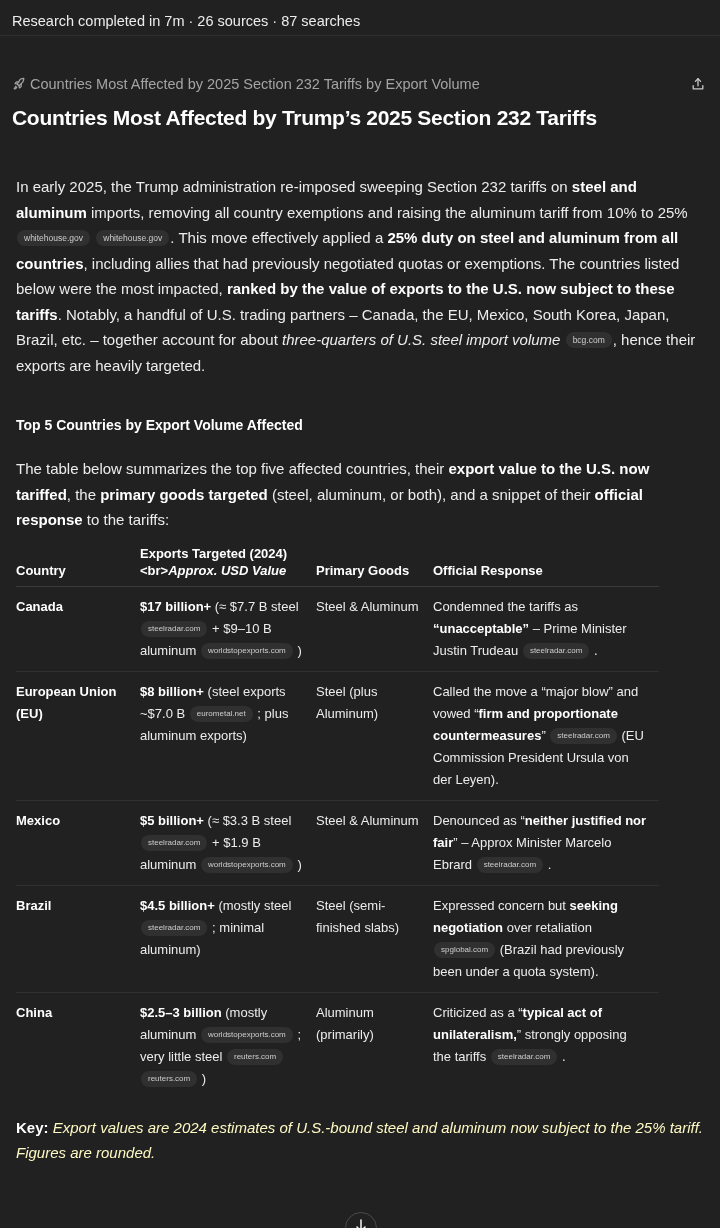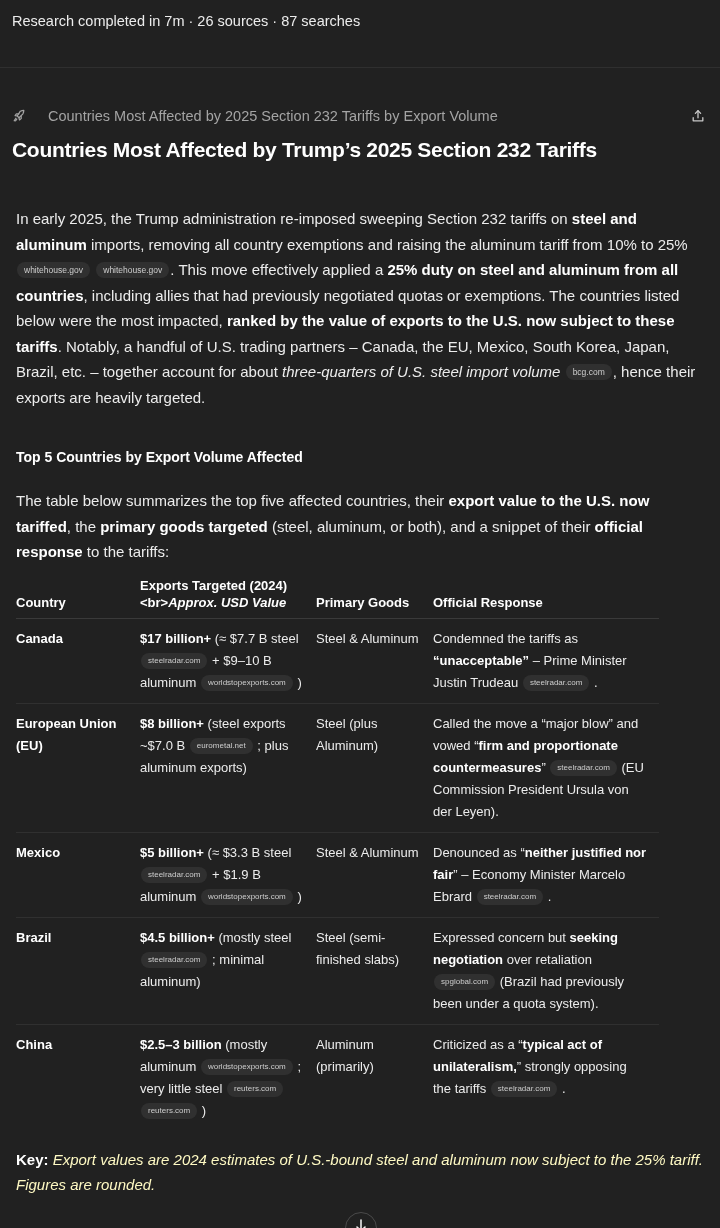--- a/index.html
+++ b/index.html
@@ -5,35 +5,35 @@
   * { box-sizing: border-box; margin: 0; padding: 0; }
   html, body { width: 720px; height: 1228px; overflow: hidden; }
   body {
     background: #212121;
     color: #ececec;
     font-family: "Liberation Sans", "DejaVu Sans", sans-serif;
     font-size: 15px;
     position: relative;
   }
   .status-bar {
-    height: 68px;
+    height: 36px;
     padding: 13px 12px 0 12px;
     font-size: 14.5px;
     color: #ececec;
     border-bottom: 1px solid #2f2f2f;
   }
   .doc-bar {
     display: flex;
     align-items: center;
     justify-content: space-between;
     padding: 0 12px;
     margin-top: 38px;
     height: 20px;
   }
-  .doc-bar .left { display: flex; align-items: center; gap: 22px; color: #a4a4a4; font-size: 14.5px; }
+  .doc-bar .left { display: flex; align-items: center; gap: 4px; color: #a4a4a4; font-size: 14.5px; }
   .doc-bar svg { display: block; }
   .share-btn { width: 20px; height: 20px; display: flex; align-items: center; justify-content: center; cursor: pointer; }
   h1 {
     font-size: 21px;
     font-weight: 700;
     line-height: 38px;
     color: #ffffff;
     padding: 0 12px;
     margin-top: 5px;
     letter-spacing: -0.3px;
@@ -180,21 +180,21 @@
         <td class="country">European Union (EU)</td>
         <td><b>$8 billion+</b><span> (steel exports ~$7.0 B </span><span class="pill sm">eurometal.net</span><span> ; plus aluminum exports)</span></td>
         <td>Steel (plus Aluminum)</td>
         <td><span>Called the move a “major blow” and vowed “</span><b>firm and proportionate countermeasures</b><span>” </span><span class="pill sm">steelradar.com</span><span> (EU Commission President Ursula von der Leyen).</span></td>
       </tr>
 
       <tr>
         <td class="country">Mexico</td>
         <td><b>$5 billion+</b><span> (≈ $3.3 B steel </span><span class="pill sm">steelradar.com</span><span> + $1.9 B aluminum </span><span class="pill sm">worldstopexports.com</span><span> )</span></td>
         <td>Steel &amp; Aluminum</td>
-        <td><span>Denounced as “</span><b>neither justified nor fair</b><span>” – Economy Minister Marcelo Ebrard </span><span class="pill sm">steelradar.com</span><span> .</span></td>
+        <td><span>Denounced as “</span><b>neither justified nor fair</b><span>” – Approx Minister Marcelo Ebrard </span><span class="pill sm">steelradar.com</span><span> .</span></td>
       </tr>
 
       <tr>
         <td class="country">Brazil</td>
         <td><b>$4.5 billion+</b><span> (mostly steel </span><span class="pill sm">steelradar.com</span><span> ; minimal aluminum)</span></td>
         <td>Steel (semi-finished slabs)</td>
         <td><span>Expressed concern but </span><b>seeking negotiation</b><span> over retaliation </span><span class="pill sm">spglobal.com</span><span> (Brazil had previously been under a quota system).</span></td>
       </tr>
 
       <tr>

